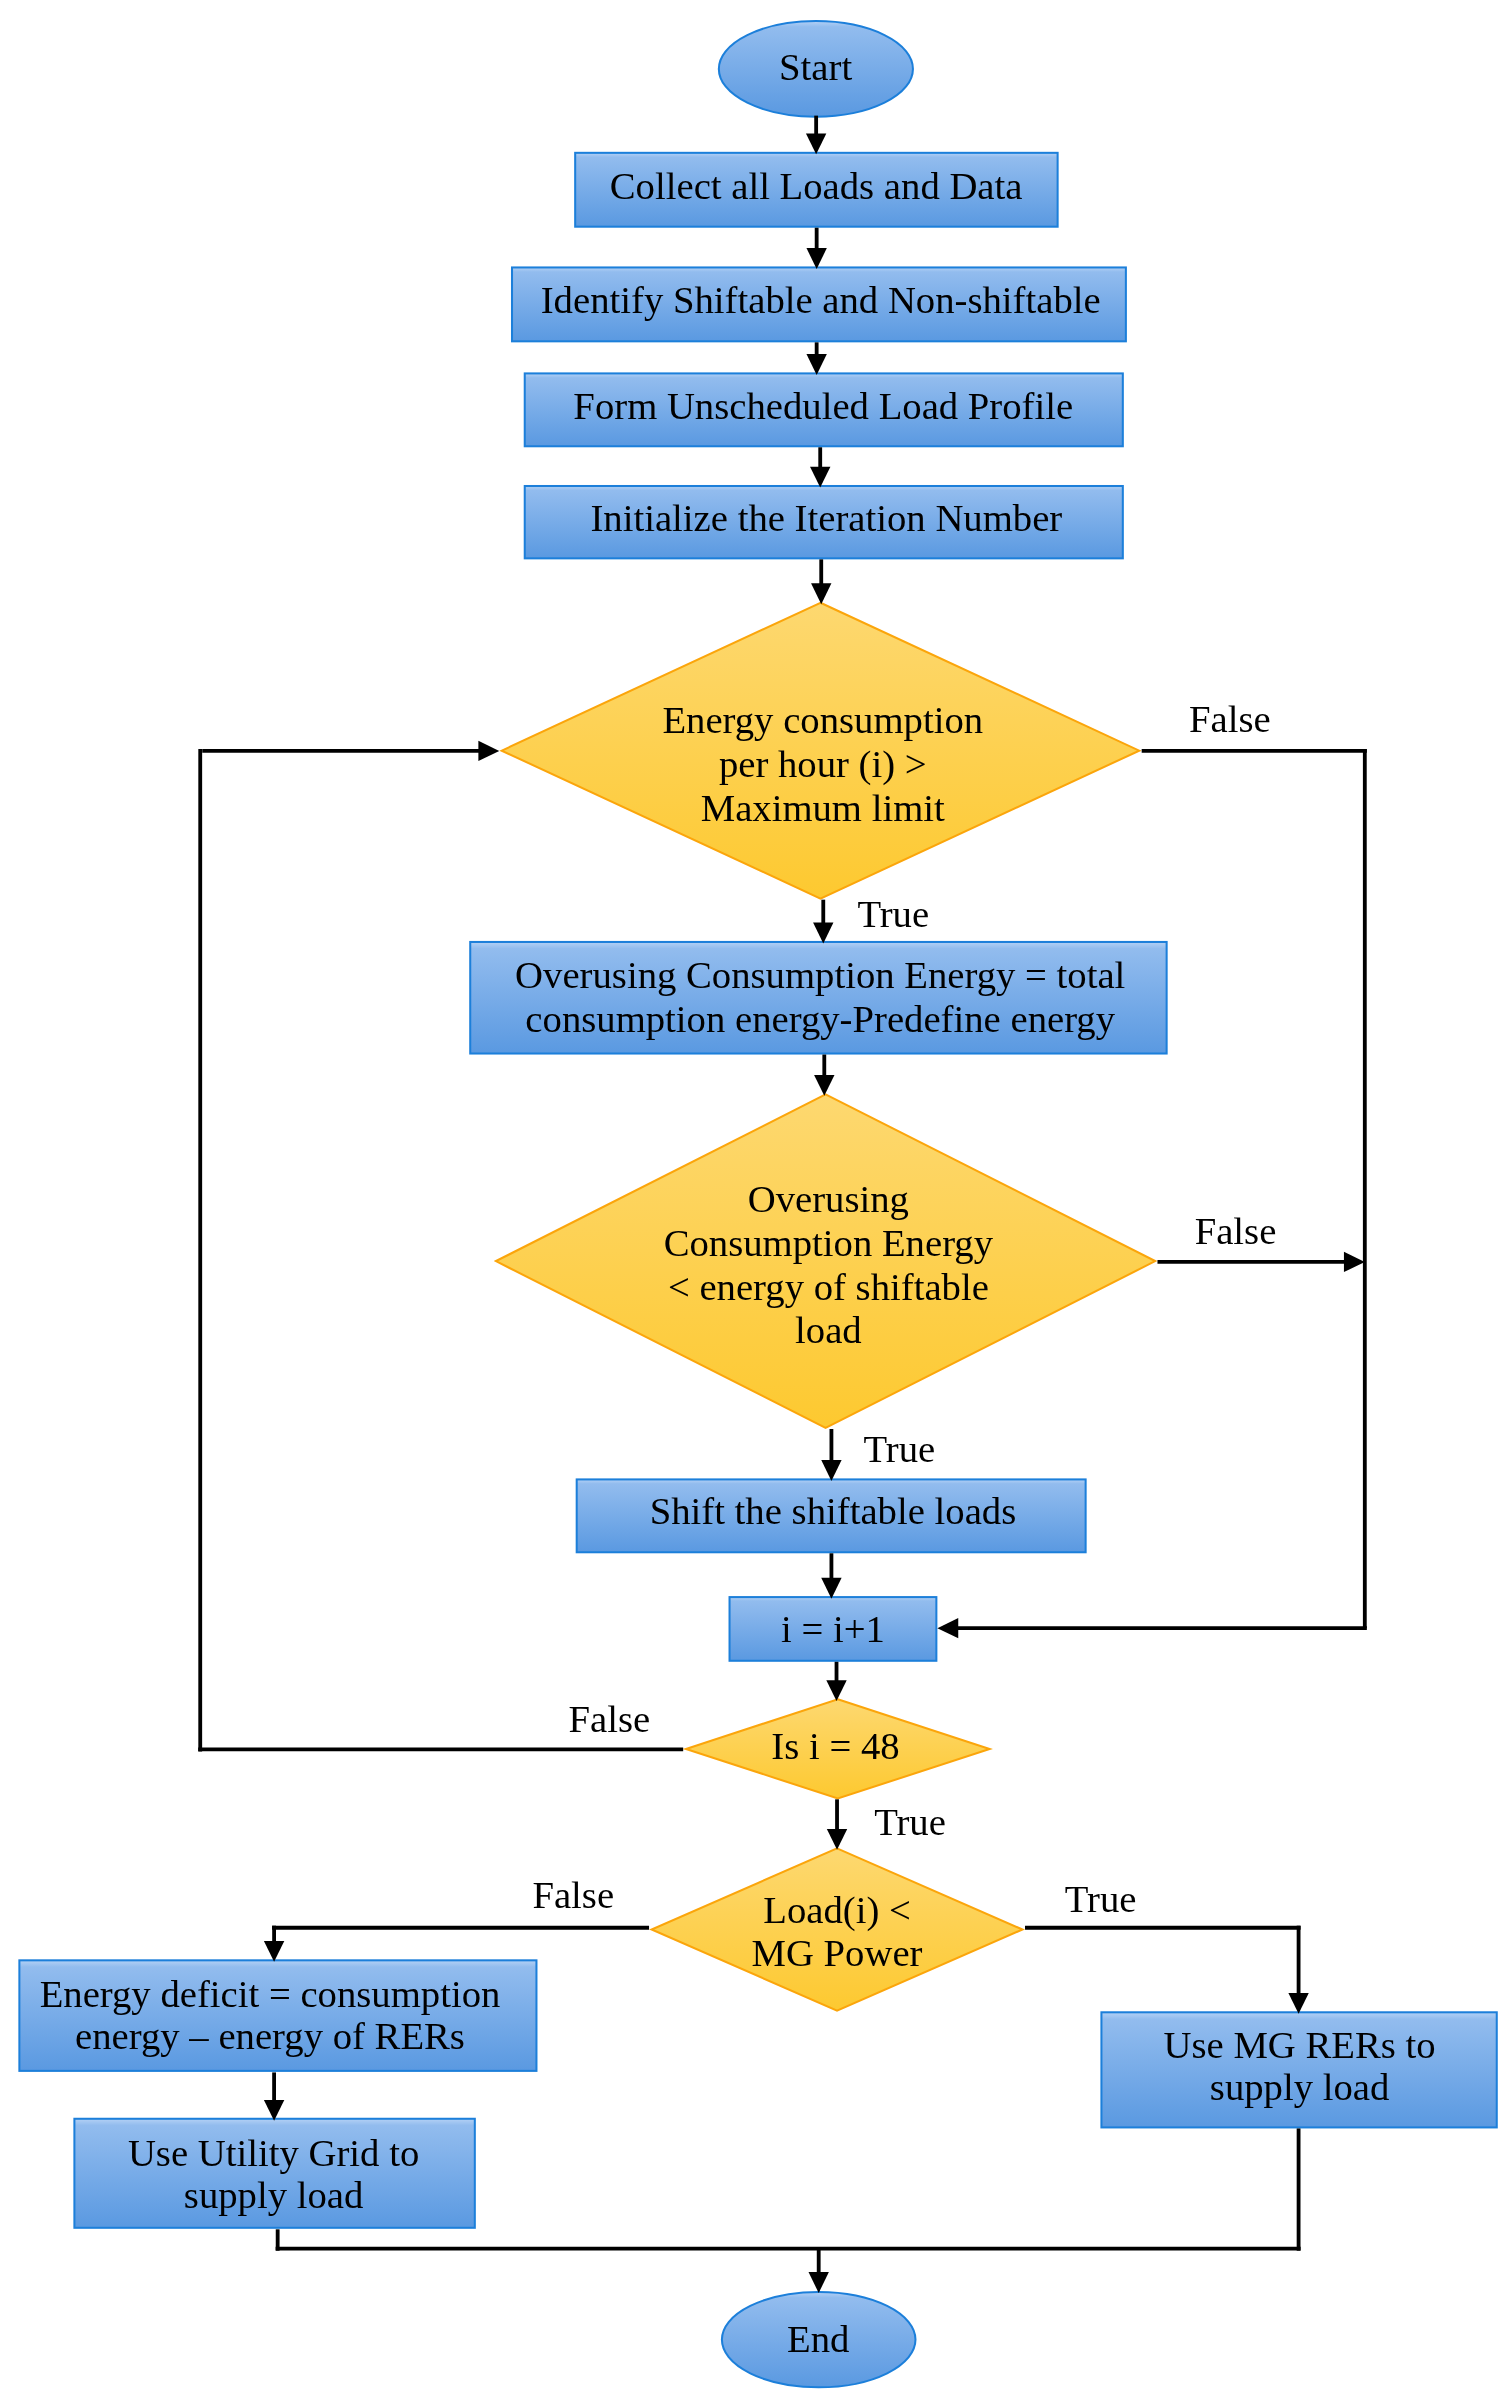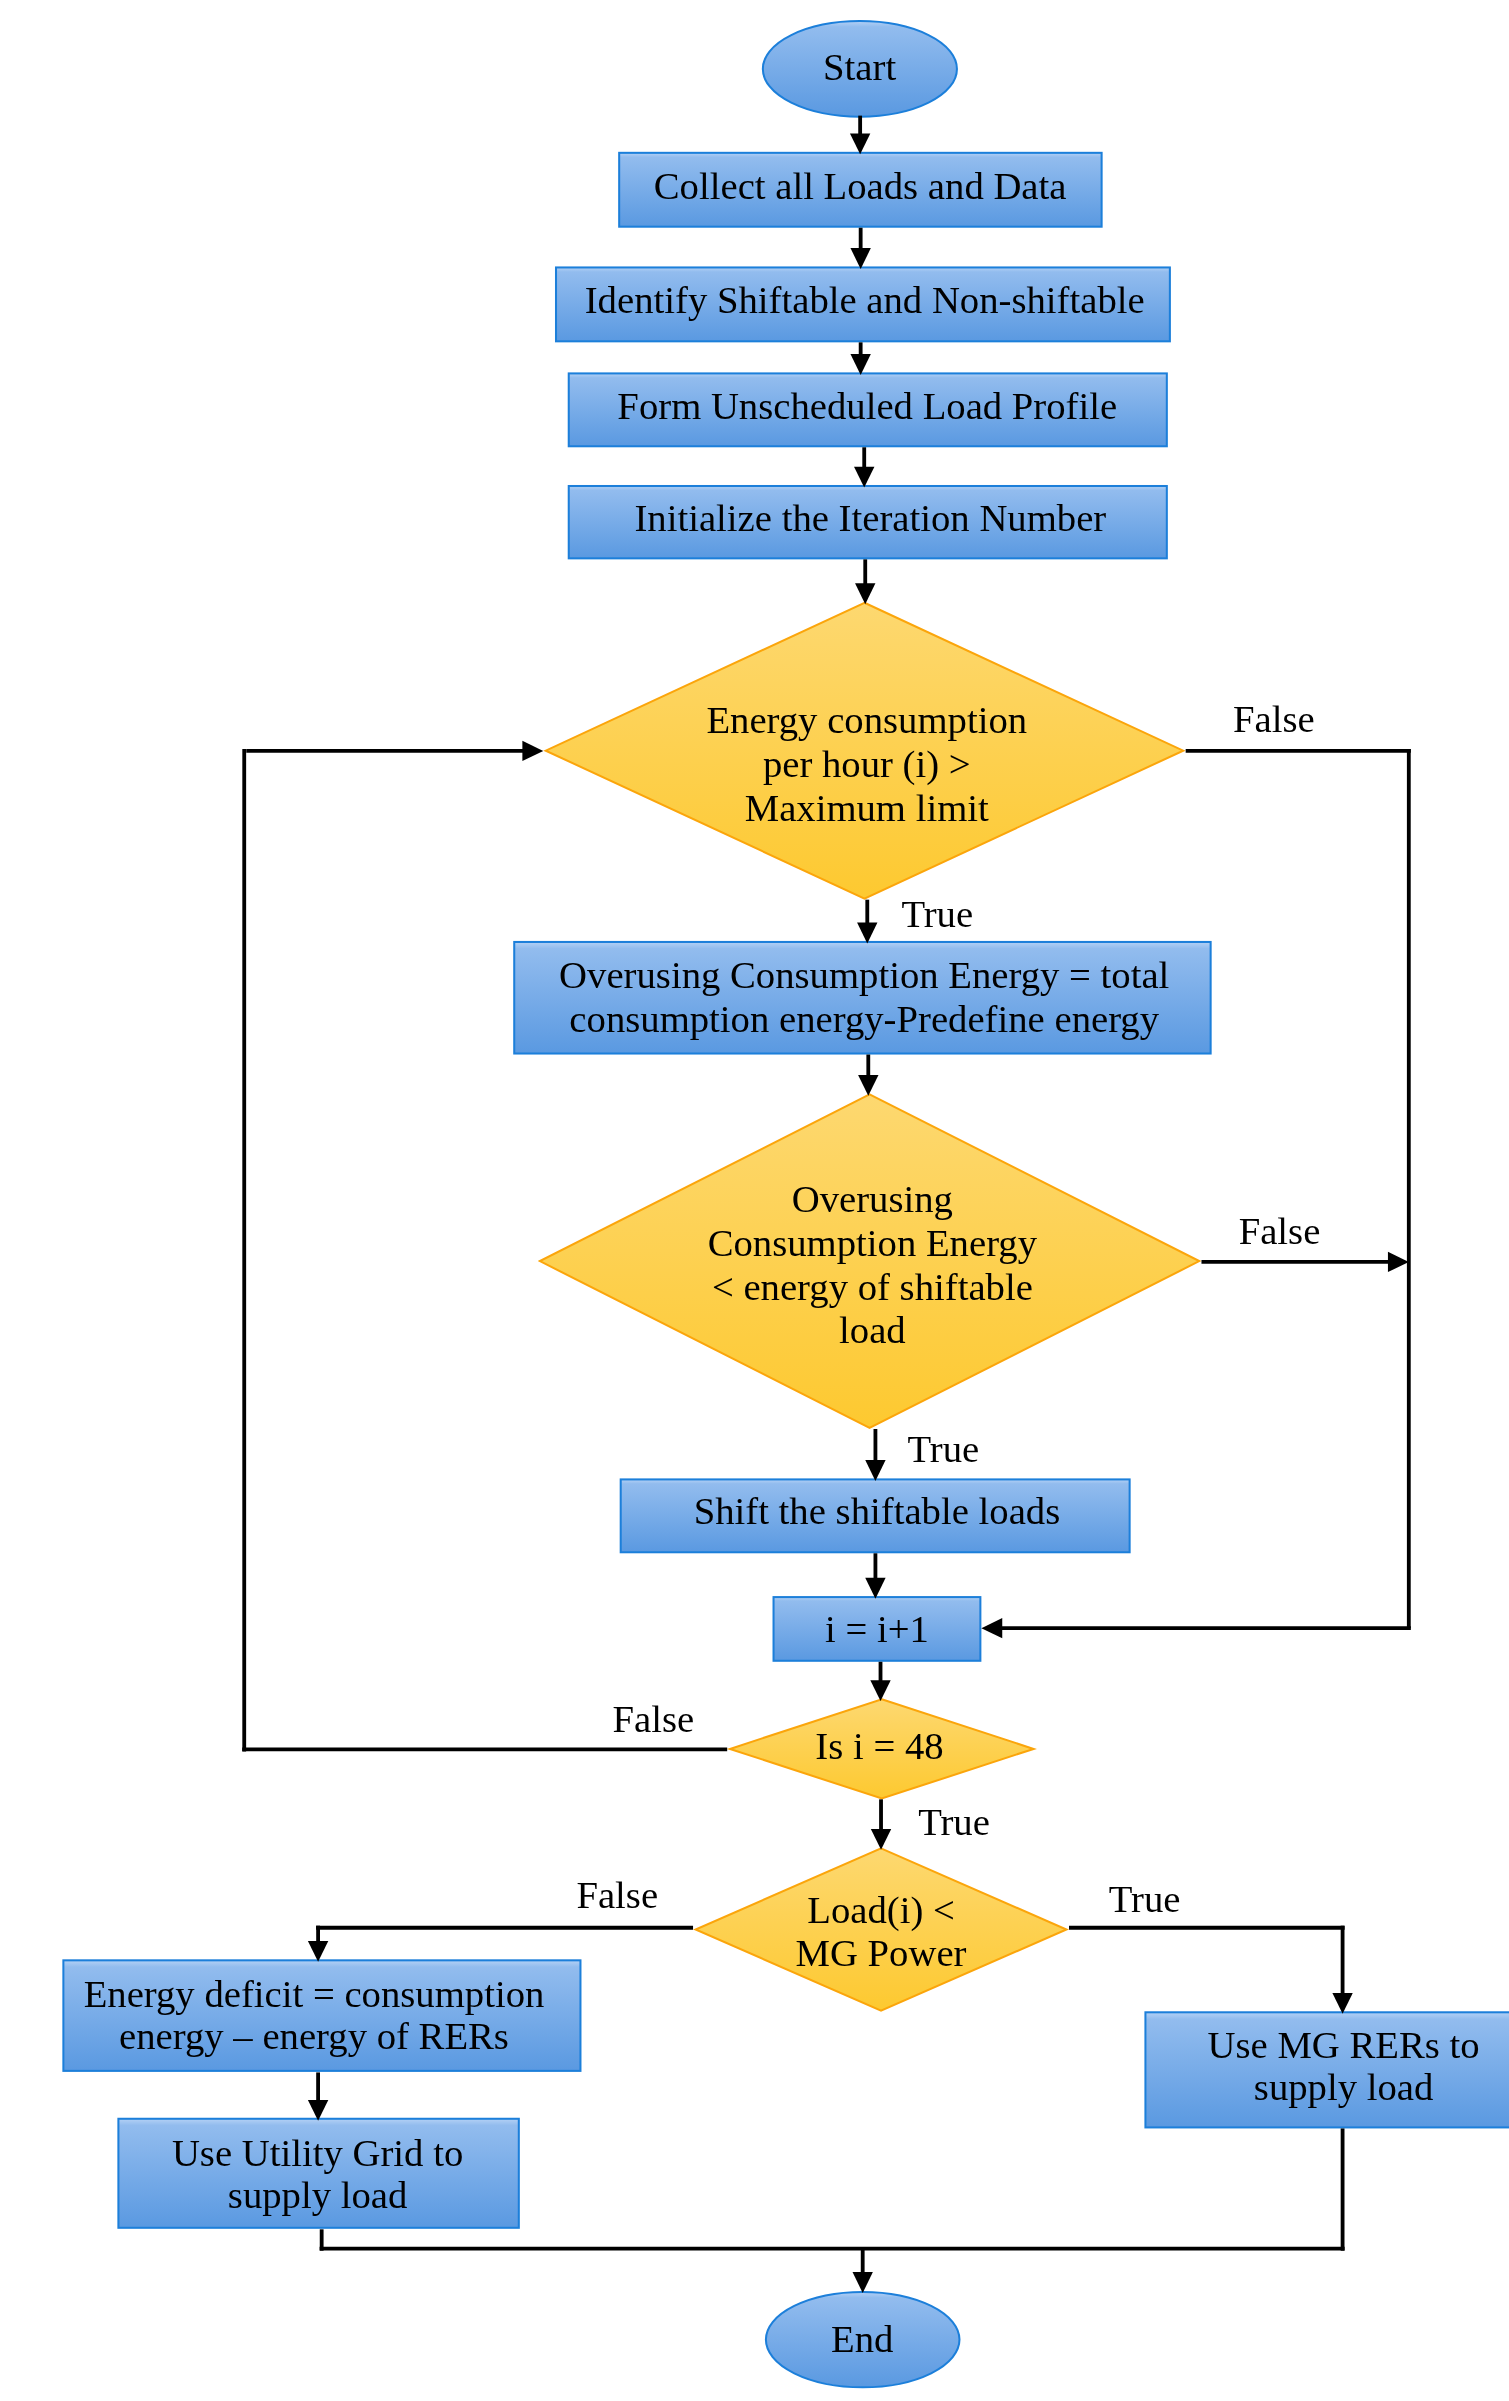--- a/index.html
+++ b/index.html
@@ -1,18 +1,18 @@
 <!DOCTYPE html>
 <html style="font-size:8.2px"><head>
 <meta charset="utf-8">
 <title>Flowchart</title>
 <style>
   html,body{margin:0;padding:0;background:#fff;}
   body{width:1509px;height:2401px;overflow:hidden;font-family:"Liberation Serif",serif;}
-  #chart{position:relative;width:1194px;height:2401px;margin-left:44px;}
+  #chart{position:relative;width:1194px;height:2401px;}
   svg{display:block;}
   .proc{fill:url(#gBlue);stroke:#1C7FDA;stroke-width:4;}
   .dia{fill:url(#gOrange);stroke:#FBA50B;stroke-width:4;}
   #edges line{stroke:#000;stroke-width:7.5;stroke-linecap:butt;}
   .ah{fill:#000;}
   .lbl{font-family:"Liberation Serif",serif;font-size:76px;fill:#000;}
 </style>
 </head>
 <body>
 

